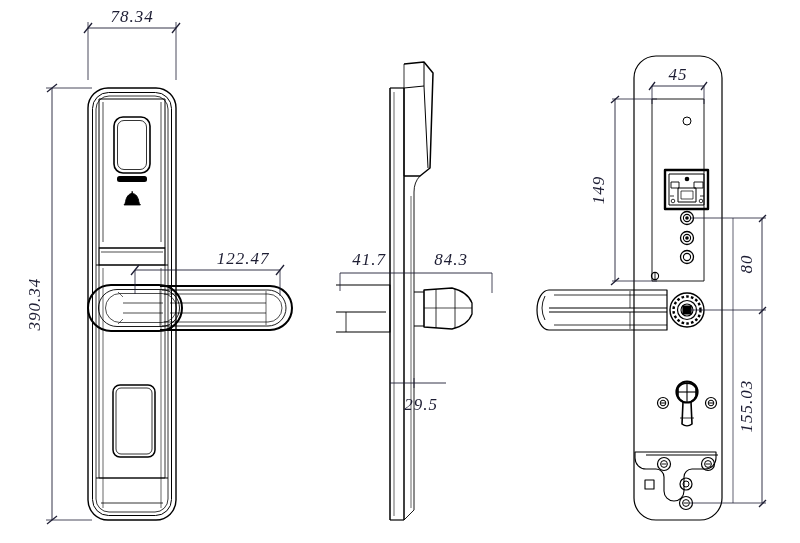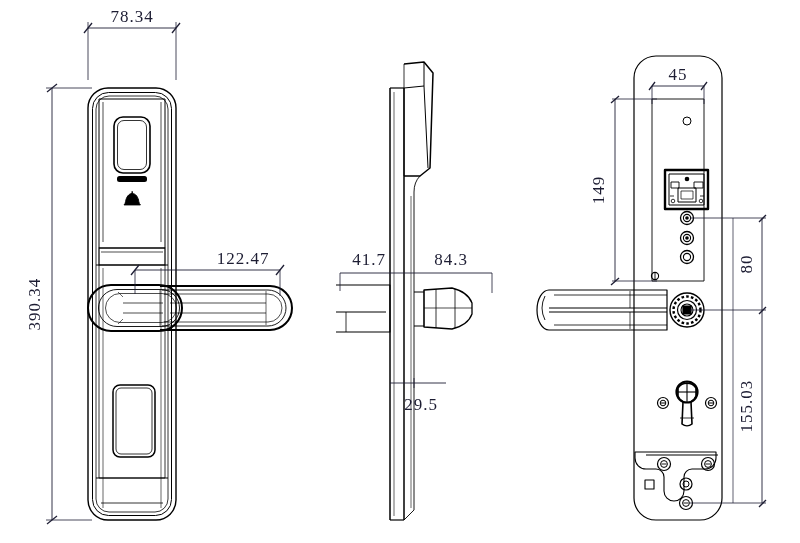--- a/index.html
+++ b/index.html
@@ -1,20 +1,20 @@
 <!DOCTYPE html>
 <html><head>
 <meta charset="utf-8">
 <style>
   html,body{margin:0;padding:0;background:#ffffff;}
   body{
     font-family:"Liberation Serif", serif;
     width:800px;height:543px;position:relative;overflow:hidden;
   }
-  #stage{position:absolute;left:0;top:0;width:800px;height:388px;}
+  #stage{position:absolute;left:0;top:0;width:800px;height:388px;font-style:italic;}
   svg{display:block;}
   .dimtext{
     font-family:"Liberation Serif", serif;
     font-size:17px;
     fill:#1d1d33;
     letter-spacing:1px;
   }
 </style>
 </head>
 <body>

